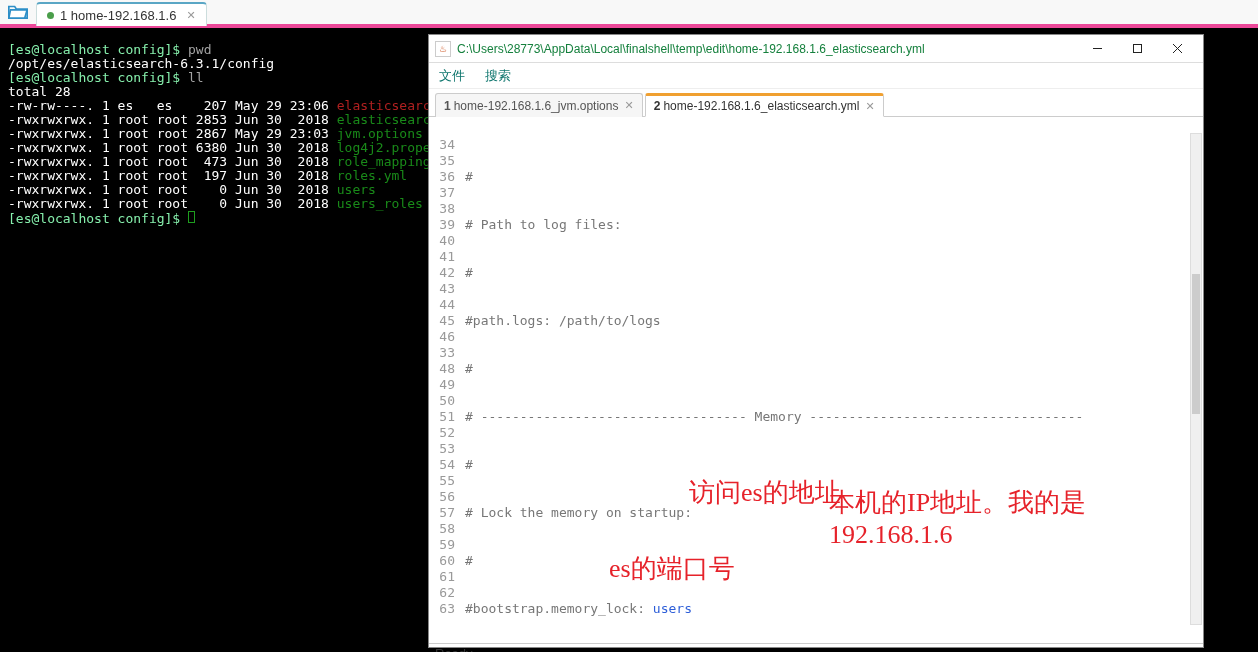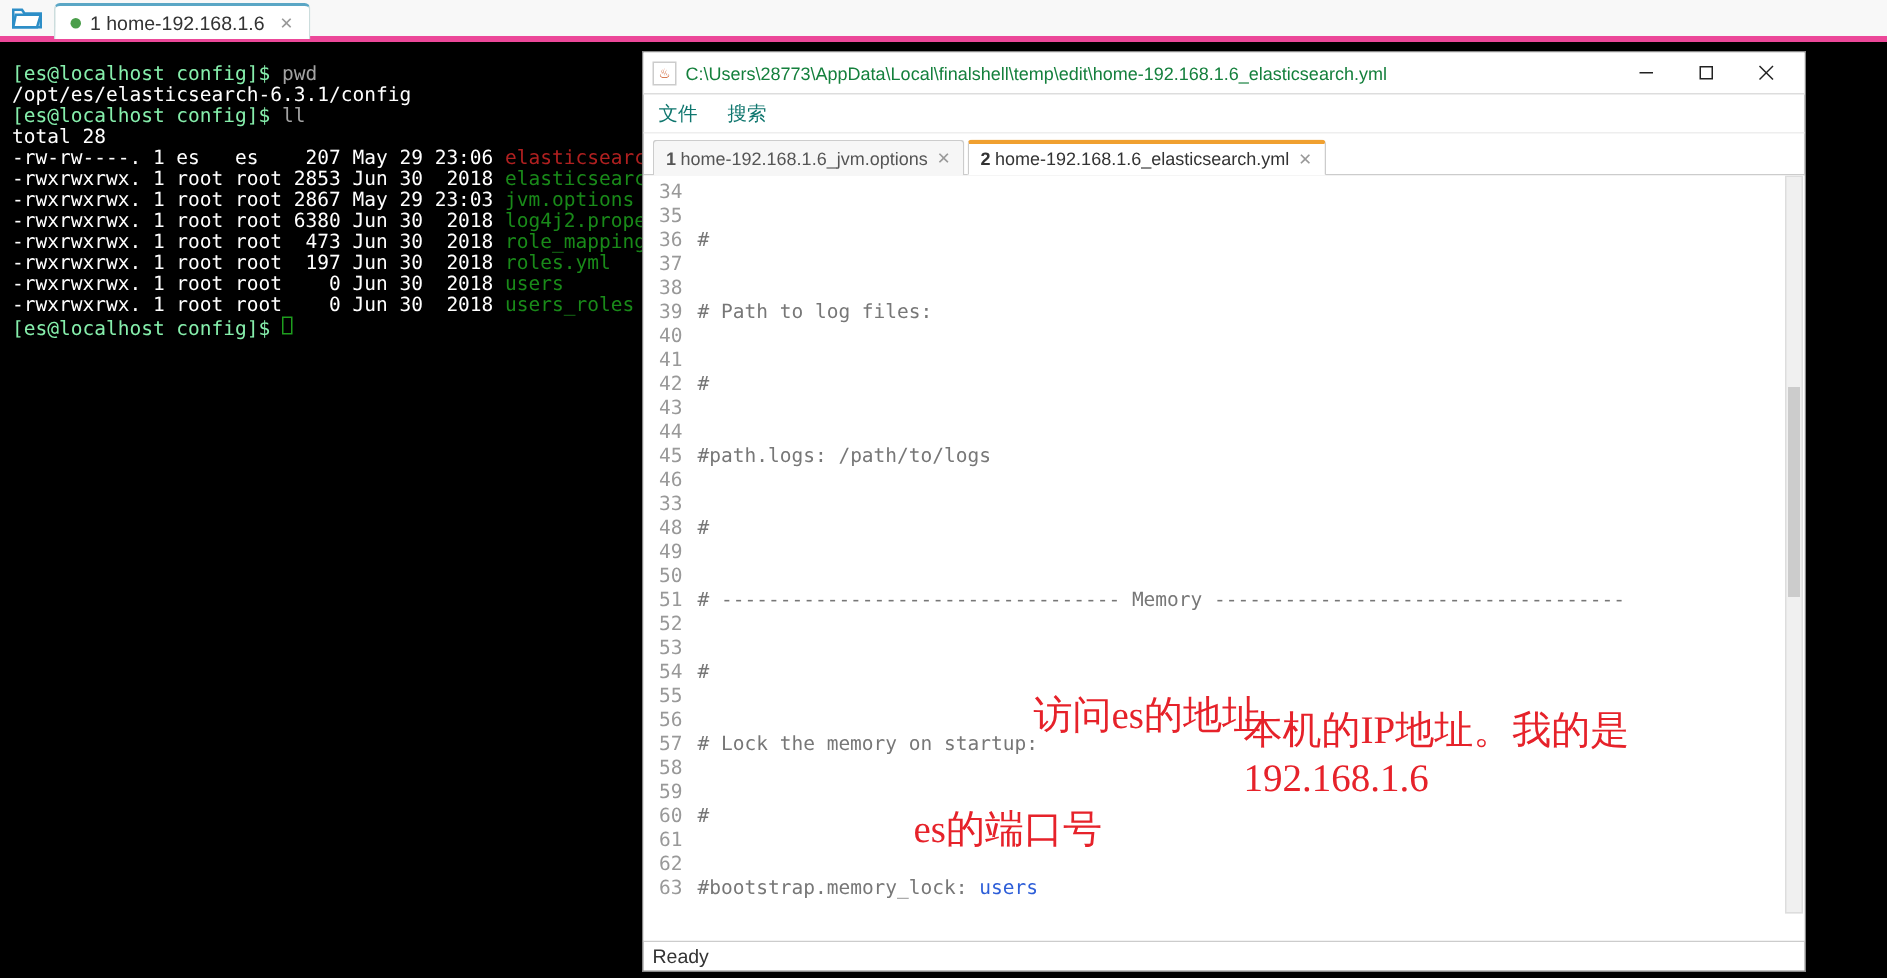--- a/index.html
+++ b/index.html
@@ -29,21 +29,21 @@
 
 .ew-menu { height: 26px; display: flex; align-items: center; padding: 0 10px; font-size: 13px; color: #0f766e; border-bottom: 1px solid #eee; }
 .ew-menu span { margin-right: 20px; }
 
 .ew-tabs { height: 28px; display: flex; border-bottom: 1px solid #ccc; padding-left: 6px; padding-top: 4px; gap: 2px; }
 .ew-tab { display: flex; align-items: center; padding: 0 8px; height: 24px; border: 1px solid #ccc; border-bottom: none; border-radius: 3px 3px 0 0; background: #f6f6f6; font-size: 12px; color: #555; }
 .ew-tab.active { border-bottom: 1px solid #fff; background: #fff; color: #333; border-top: 3px solid #f0a030; margin-bottom: -1px; }
 .ew-tab .b { font-weight: bold; margin-right: 3px; }
 .ew-tab .x { margin-left: 6px; color: #999; font-size: 11px; }
 
-.ew-code { position: relative; height: 510px; overflow: hidden; background: #fff; font-family: Consolas, monospace; font-size: 13px; }
+.ew-code { position: relative; height: 510px; overflow: hidden; background: #fff; font-family: Consolas, monospace; font-size: 13px; margin-top: 16px; }
 .gutter { position: absolute; left: 0; top: 4px; width: 32px; text-align: right; color: #999; font-size: 13px; line-height: 16px; }
 .gutter div { padding-right: 6px; }
 .code-body { position: absolute; left: 36px; right: 14px; top: 4px; line-height: 16px; white-space: pre; }
 .code-body div { height: 16px; }
 .c-gray { color: #777; }
 .c-blue { color: #2d5ed8; }
 .annot { position: absolute; color: #e6222a; font-family: "Microsoft YaHei", SimSun; font-size: 26px; }
 .vscroll { position: absolute; right: 1px; top: 0; width: 12px; height: 492px; background: #f0f0f0; border: 1px solid #ddd; }
 .vthumb { position: absolute; left: 1px; right: 1px; top: 140px; height: 140px; background: #ccc; }
 

